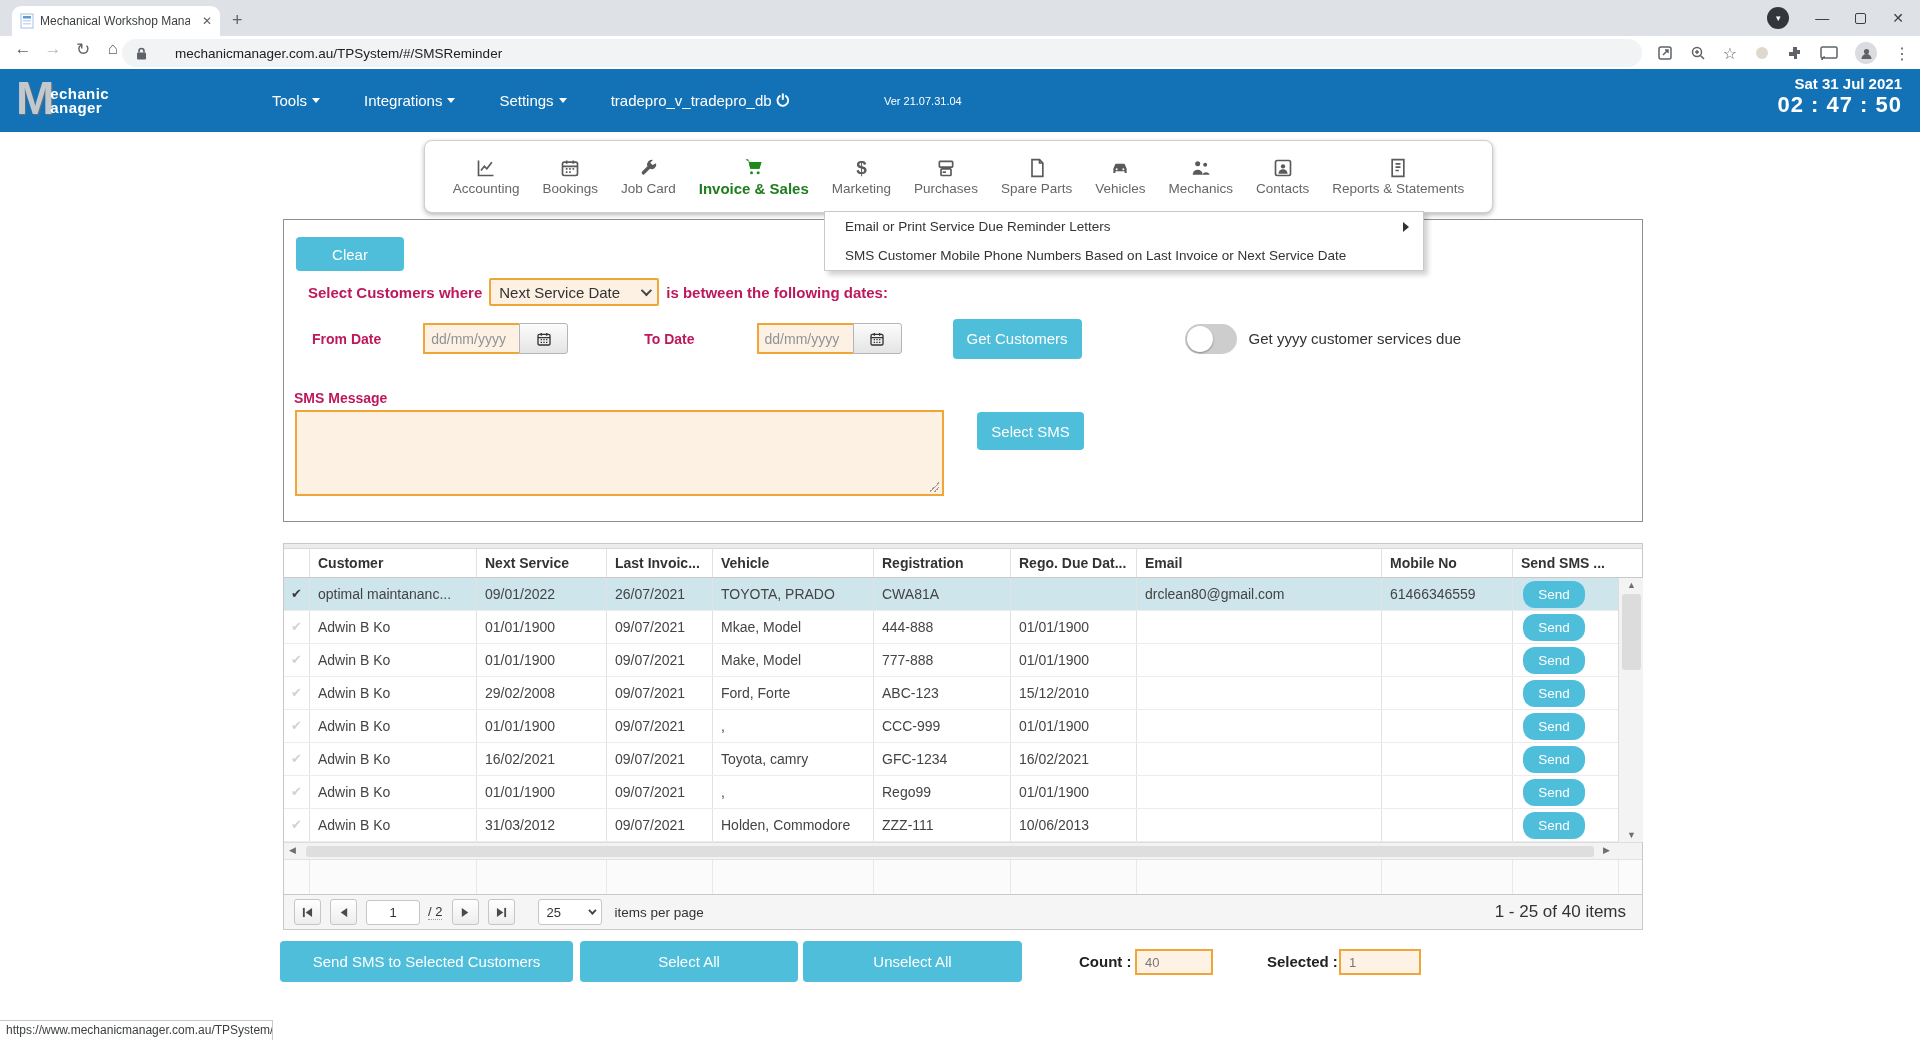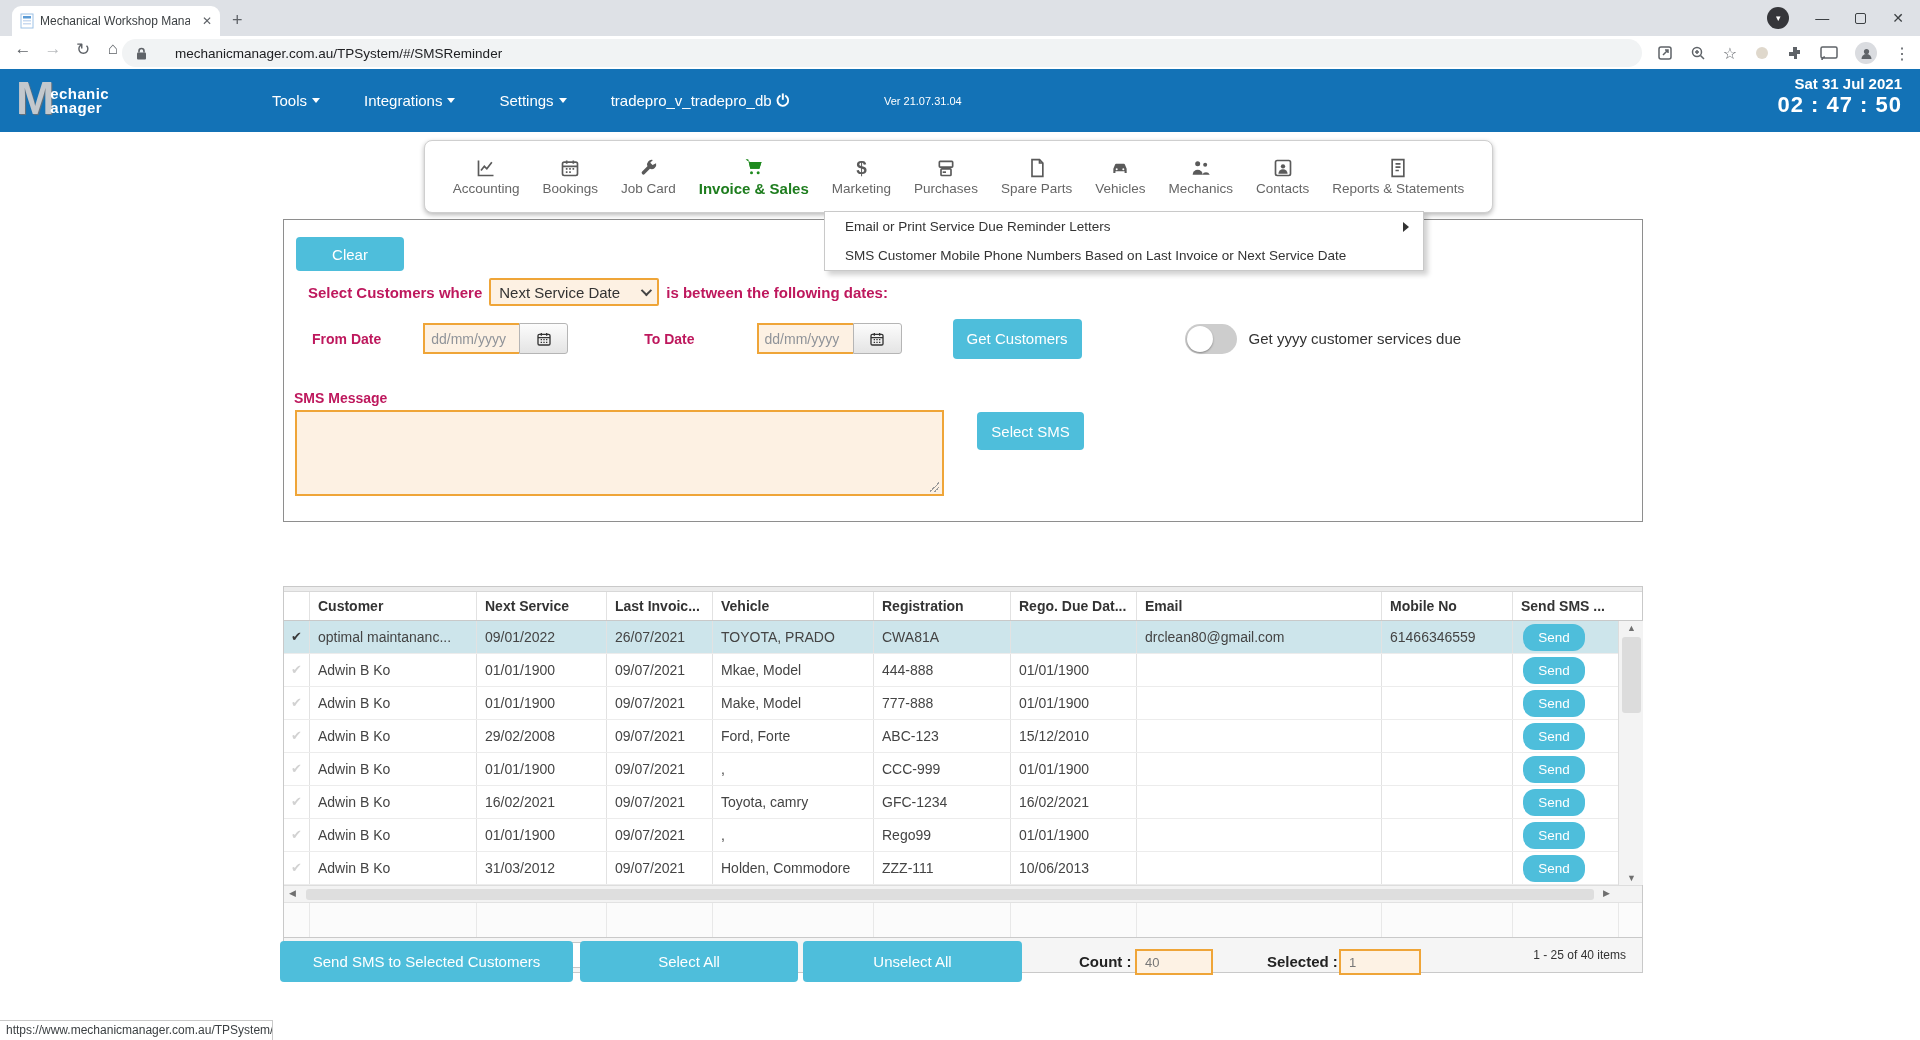--- a/index.html
+++ b/index.html
@@ -82,21 +82,21 @@
     border-radius:0 3px 3px 0; display:flex; align-items:center; justify-content:center; }
   .toggle { width:52px; height:30px; border-radius:15px; background:#cdcdcd; position:relative; }
   .knob { position:absolute; left:2px; top:2px; width:26px; height:26px; border-radius:50%; background:#fff; box-shadow:0 1px 2px rgba(0,0,0,.35); }
   .sms-lbl { position:absolute; left:10px; top:170px; }
   .sms-area { position:absolute; left:11px; top:190px; width:649px; height:86px; border:2px solid #efa538; background:#fdf1e3; resize:none; }
   .resize-h { position:absolute; left:645px; top:262px; width:10px; height:10px;
     background:linear-gradient(135deg, transparent 50%, #9a9a9a 50%, #9a9a9a 58%, transparent 58%, transparent 72%, #9a9a9a 72%, #9a9a9a 80%, transparent 80%); }
   .selsms-btn { position:absolute; left:693px; top:192px; width:107px; height:38px; }
 
   
-  .grid { position:absolute; left:283px; top:543px; width:1360px; background:#fff; border:1px solid #c9c9c9;margin-top:43px; }
+  .grid { position:absolute; left:283px; top:543px; width:1360px; background:#fff; border:1px solid #c9c9c9; }
   .gtop { height:5px; background:#ececec; border-bottom:1px solid #d8d8d8; }
   .ghead { display:flex; height:29px; border-bottom:1px solid #c9c9c9; }
   .ghead .cell { font-weight:bold; color:#333; font-size:14px; line-height:28px; }
   .cell { padding-left:8px; border-right:1px solid #e2e2e2; overflow:hidden; white-space:nowrap; }
   .c0{width:26px; padding-left:0; text-align:center;} .c1{width:167px;} .c2{width:130px;} .c3{width:106px;}
   .c4{width:161px;} .c5{width:137px;} .c6{width:126px;} .c7{width:245px;} .c8{width:131px;} .c9{width:106px; border-right:none;}
   .grow { display:flex; height:33px; border-bottom:1px solid #ececec; font-size:14px; color:#444; }
   .grow .cell { line-height:32px; }
   .grow.selected { background:#cde5eb; }
   .chk { font-size:13px; color:#d2d2d2; }
@@ -114,21 +114,21 @@
   .pbtn { width:27px; height:26px; border:1px solid #c6c6c6; border-radius:3px; background:linear-gradient(#fff,#ededed);
     display:flex; align-items:center; justify-content:center; margin-right:9px; }
   .pbtn svg { width:11px; height:11px; fill:#4a4a4a; }
   .page-input { width:54px; height:25px; border:1px solid #c6c6c6; border-radius:3px; text-align:center;
     font-size:13px; color:#333; margin-right:8px; font-family:"Liberation Sans", sans-serif; }
   .page-of { font-size:13px; color:#333; margin-right:10px; border-bottom:1px dotted #9a9a9a; }
   .pp-select { width:64px; height:26px; border:1px solid #c6c6c6; border-radius:3px; background:#fff;
     display:flex; align-items:center; padding:0 7px; font-size:13px; color:#333; margin-left:14px; }
   .pp-select .chev { width:6px; height:6px; }
   .pp-label { font-size:13.5px; color:#333; margin-left:12px; }
-  .pinfo { margin-left:auto; font-size:12px; color:#333; padding-right:6px; }
+  .pinfo { margin-left:auto; font-size:17px; color:#333; padding-right:6px; }
 
   
   .actions { position:absolute; left:0; top:941px; width:1920px; height:42px; }
   .act-b1 { position:absolute; left:280px; width:293px; height:41px; }
   .act-b2 { position:absolute; left:580px; width:218px; height:41px; }
   .act-b3 { position:absolute; left:803px; width:219px; height:41px; }
   .cnt-lbl { position:absolute; top:12px; font-weight:bold; font-size:15px; color:#222; }
   .cnt-input { position:absolute; top:8px; height:26px; border:2px solid #efa538; background:#fdf2e4;
     font-size:13px; color:#777; padding-left:8px; font-family:"Liberation Sans", sans-serif; }
 

